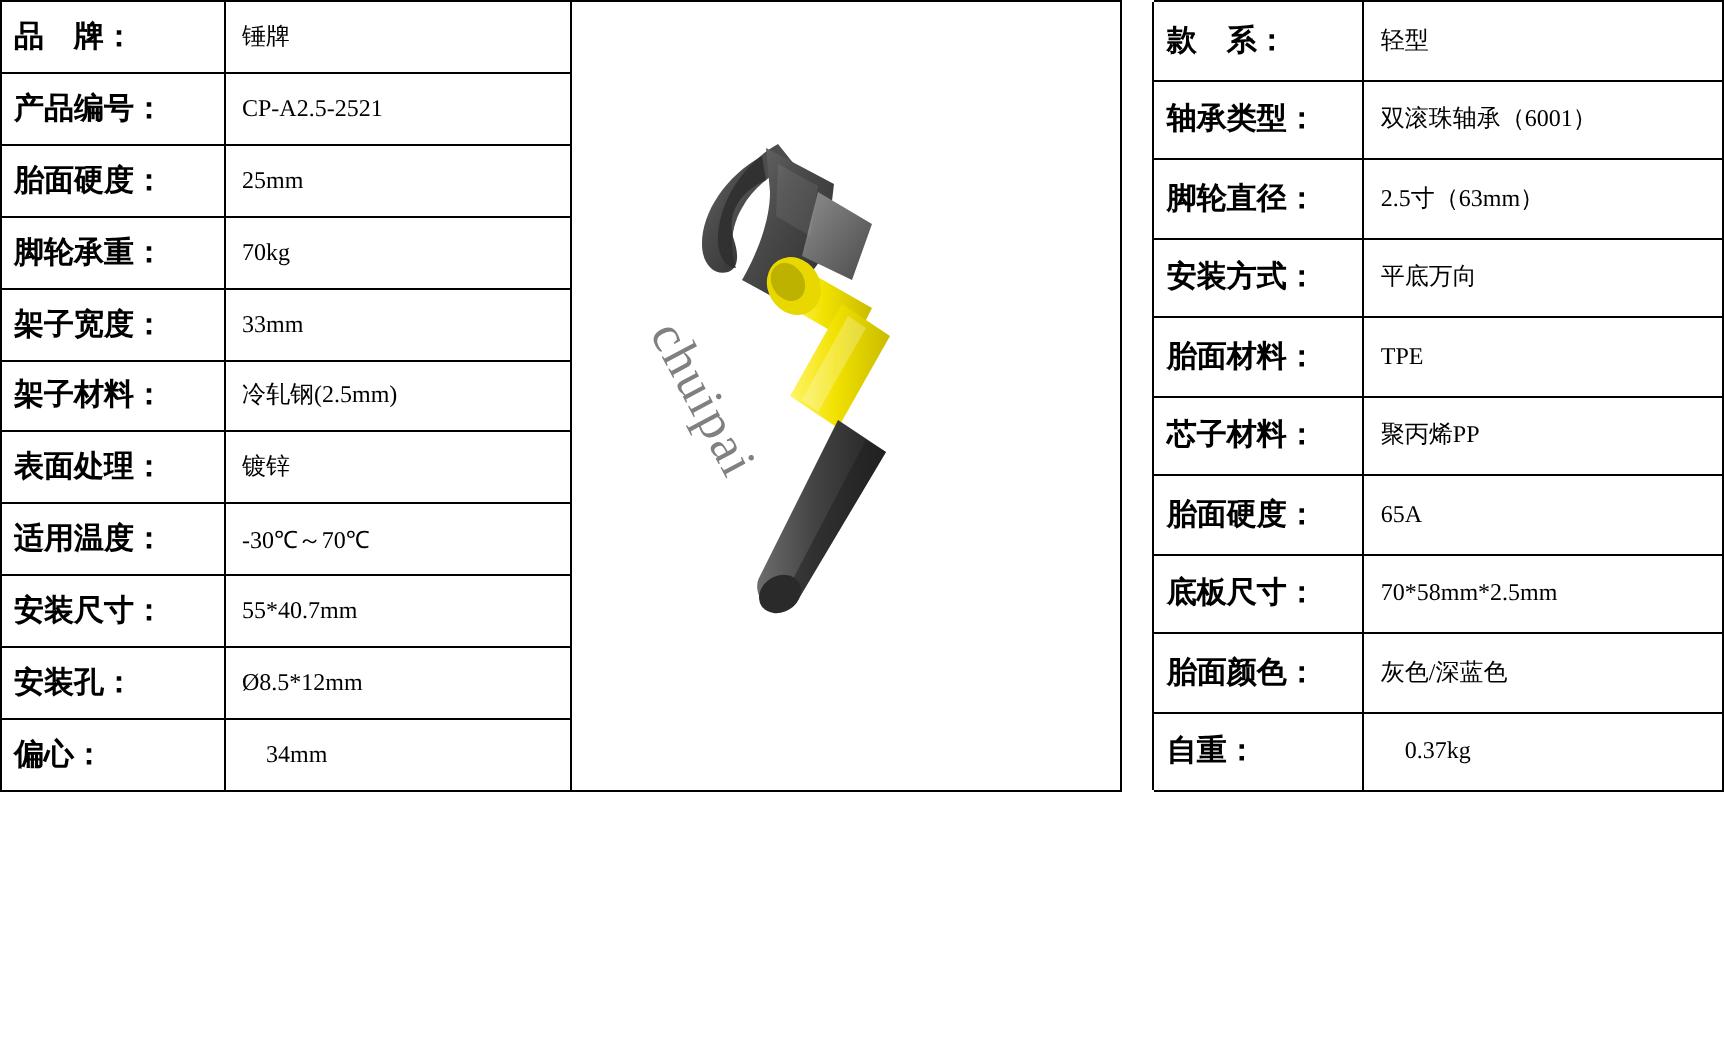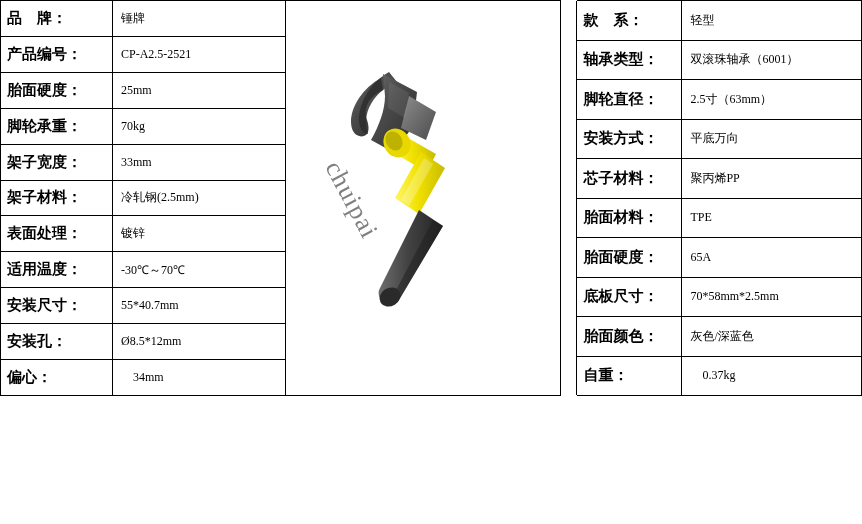--- a/index.html
+++ b/index.html
@@ -226,28 +226,28 @@
     </div>
     <div class="spec-row">
       <div class="spec-label">脚轮直径：</div>
       <div class="spec-value">2.5寸（63mm）</div>
     </div>
     <div class="spec-row">
       <div class="spec-label">安装方式：</div>
       <div class="spec-value">平底万向</div>
     </div>
     <div class="spec-row">
+      <div class="spec-label">胎面材料：</div>
+      <div class="spec-value">TPE</div>
+    </div>
+    <div class="spec-row">
       <div class="spec-label">芯子材料：</div>
       <div class="spec-value">聚丙烯PP</div>
     </div>
     <div class="spec-row">
-      <div class="spec-label">胎面材料：</div>
-      <div class="spec-value">TPE</div>
-    </div>
-    <div class="spec-row">
       <div class="spec-label">胎面硬度：</div>
       <div class="spec-value">65A</div>
     </div>
     <div class="spec-row">
       <div class="spec-label">底板尺寸：</div>
       <div class="spec-value">70*58mm*2.5mm</div>
     </div>
     <div class="spec-row">
       <div class="spec-label">胎面颜色：</div>
       <div class="spec-value">灰色/深蓝色</div>

